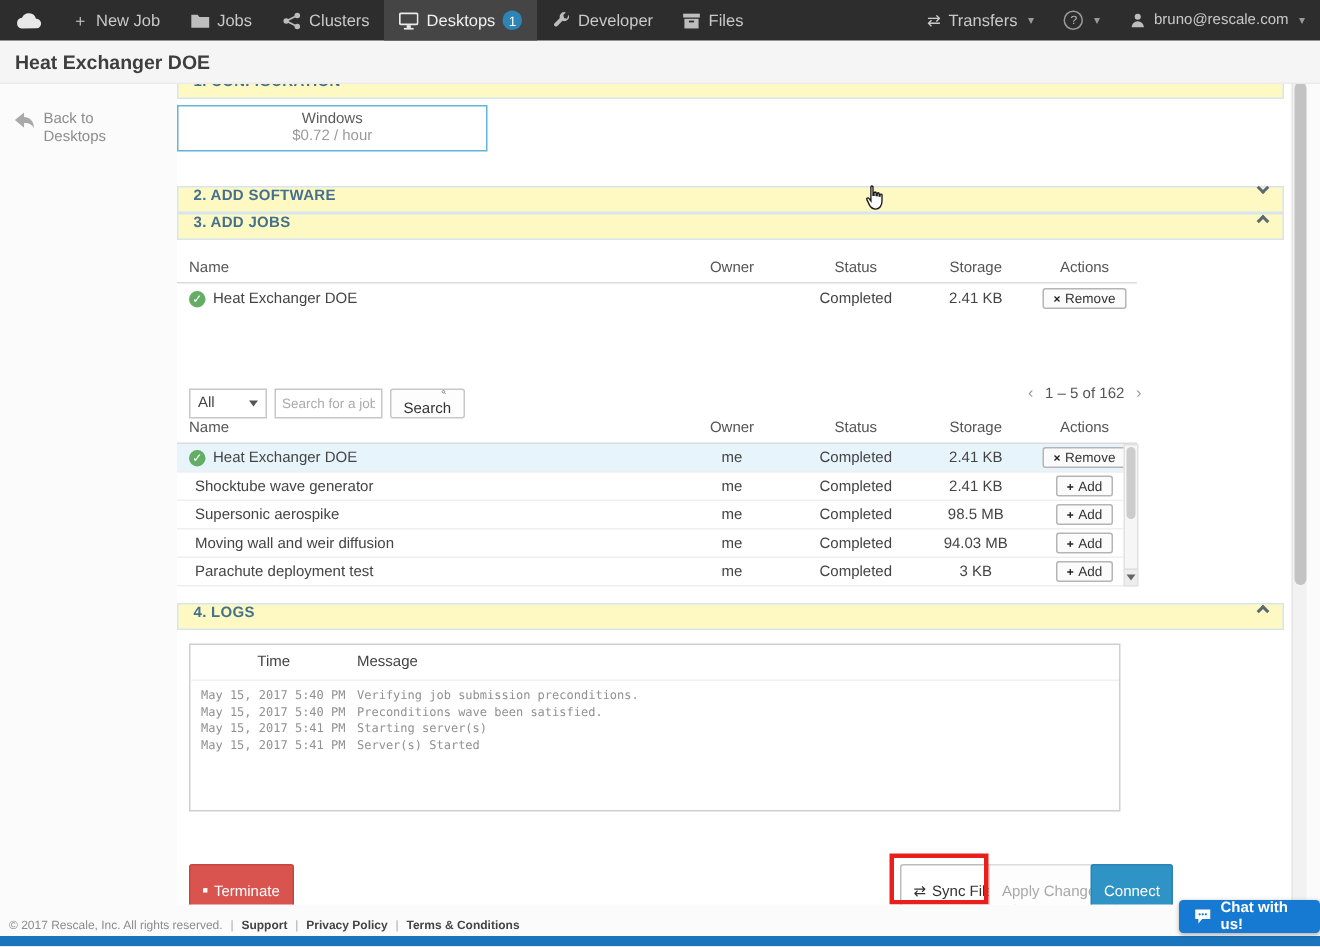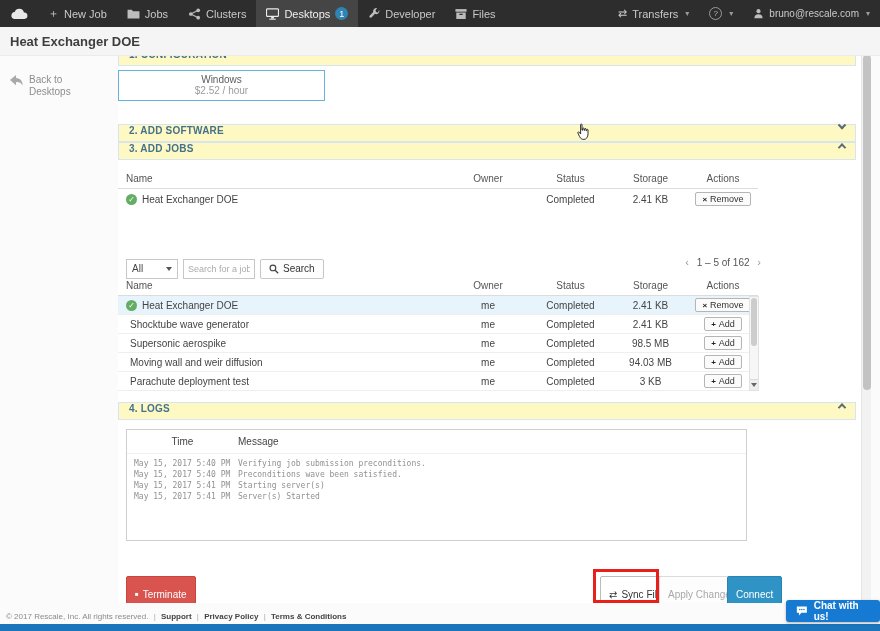--- a/index.html
+++ b/index.html
@@ -64,22 +64,22 @@
   .t2rows .trow.sel { background:#e8f4fb; }
 
   
   .filter { position:absolute; top:197px; left:8px; height:33px; display:flex; gap:5px; align-items:center; }
   .selbox { width:52px; height:20px; border:1px solid #c7c7c7; background:#fff; display:flex;
             align-items:center; font-size:10px; color:#444; padding:0 5px; cursor:pointer; }
   .selbox .tri { margin-left:auto; width:0; height:0; border-left:3.5px solid transparent;
                  border-right:3.5px solid transparent; border-top:4px solid #555; }
   .searchbox { width:72px; height:20px; border:1px solid #c7c7c7; font-size:9px; padding:0 4px; color:#444; }
   .searchbox::placeholder { color:#ababab; }
-  .btn-search { height:20px; border:1px solid #c7c7c7; background:#fdfdfd; display:flex; align-items:center;
-                gap:4px; font-size:10px; color:#333; padding:0 8px; cursor:pointer; border-radius:2px; }
+  .btn-search { height:20px; border:1px solid #c7c7c7; background:#fdfdfd; display:flex; align-items:flex-end;
+                gap:4px; font-size:10px; color:#333; padding:0 8px; cursor:pointer; border-radius:2px;flex-direction:column; }
   .pager { position:absolute; top:201px; left:0; width:648px; text-align:right; font-size:10px; color:#555; }
   .pg-arrow { color:#9a9a9a; padding:0 5px; cursor:pointer; font-size:11px; }
 
   
   .tscroll { position:absolute; top:241px; left:631px; width:10px; height:95px; background:#f6f6f6;
              border:1px solid #e2e2e2; }
   .tthumb { position:absolute; top:1px; left:1px; width:6px; height:48px; background:#cccccc; border-radius:3px; cursor:pointer; }
   .tarrow { position:absolute; bottom:0; left:0; width:8px; height:11px; background:#ededed;
             border-top:1px solid #dcdcdc; display:flex; align-items:center; justify-content:center; cursor:pointer; }
   .tarrow .tri { width:0; height:0; border-left:3px solid transparent; border-right:3px solid transparent;
@@ -213,21 +213,21 @@
     </div>
   </div>
 
   <div class="content">
 
     <div class="sec" style="top:-7px">
       <span>1. CONFIGURATION</span>
     </div>
     <div class="hw-card">
       <div class="hw-name">Windows</div>
-      <div class="hw-price">$2.52 / hour</div>
+      <div class="hw-price">$0.72 / hour</div>
     </div>
 
     <div class="sec" style="top:69px">
       <span>2. ADD SOFTWARE</span>
       <span class="chev down"></span>
     </div>
 
     <div class="sec" style="top:87px">
       <span>3. ADD JOBS</span>
       <span class="chev up"></span>

